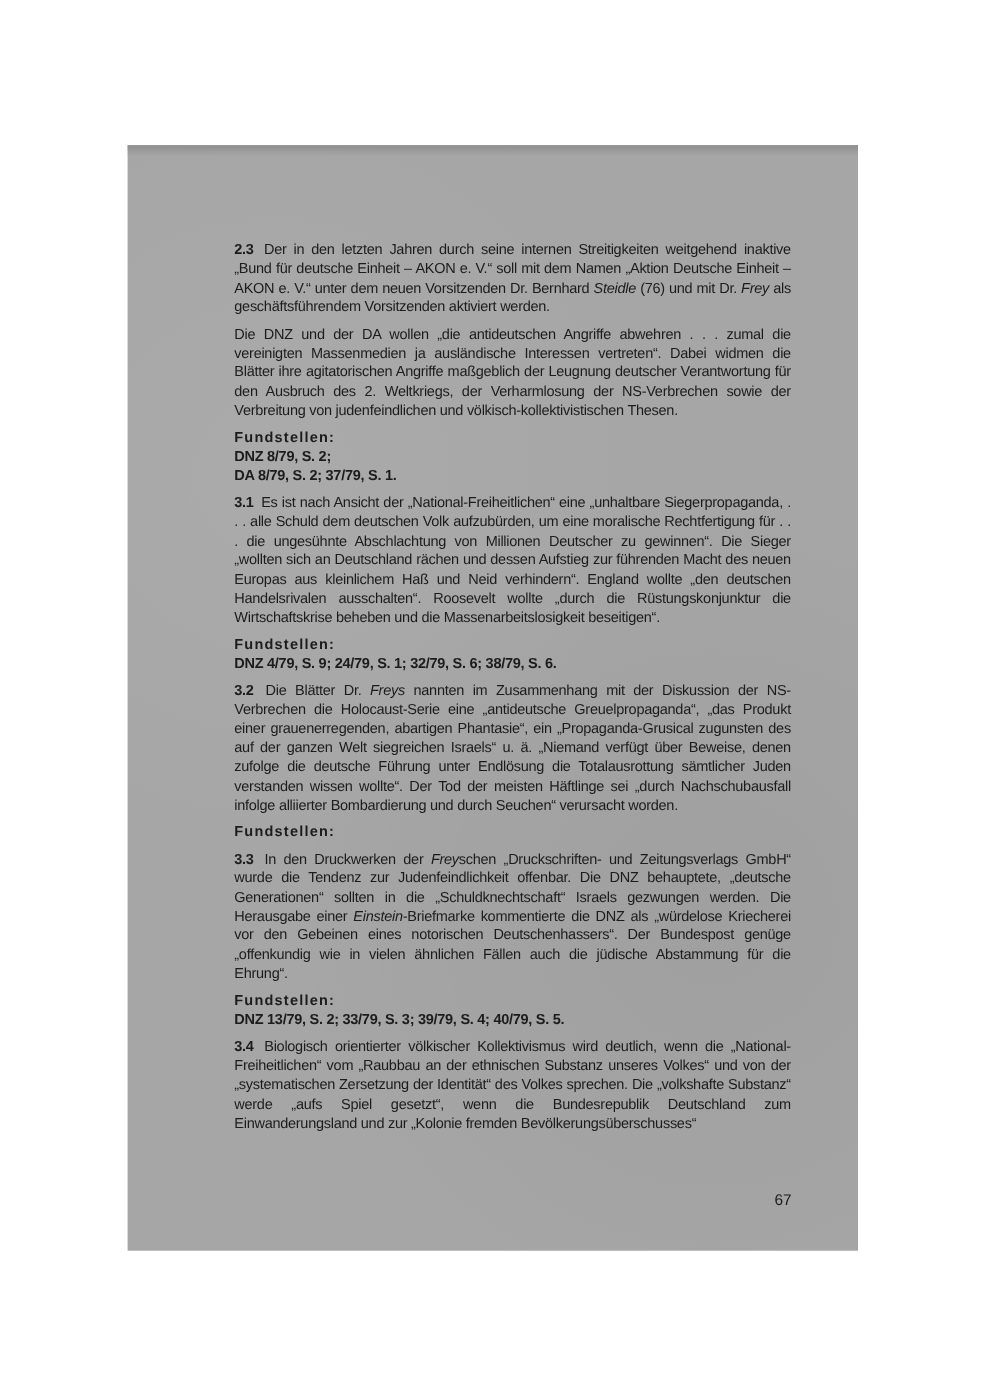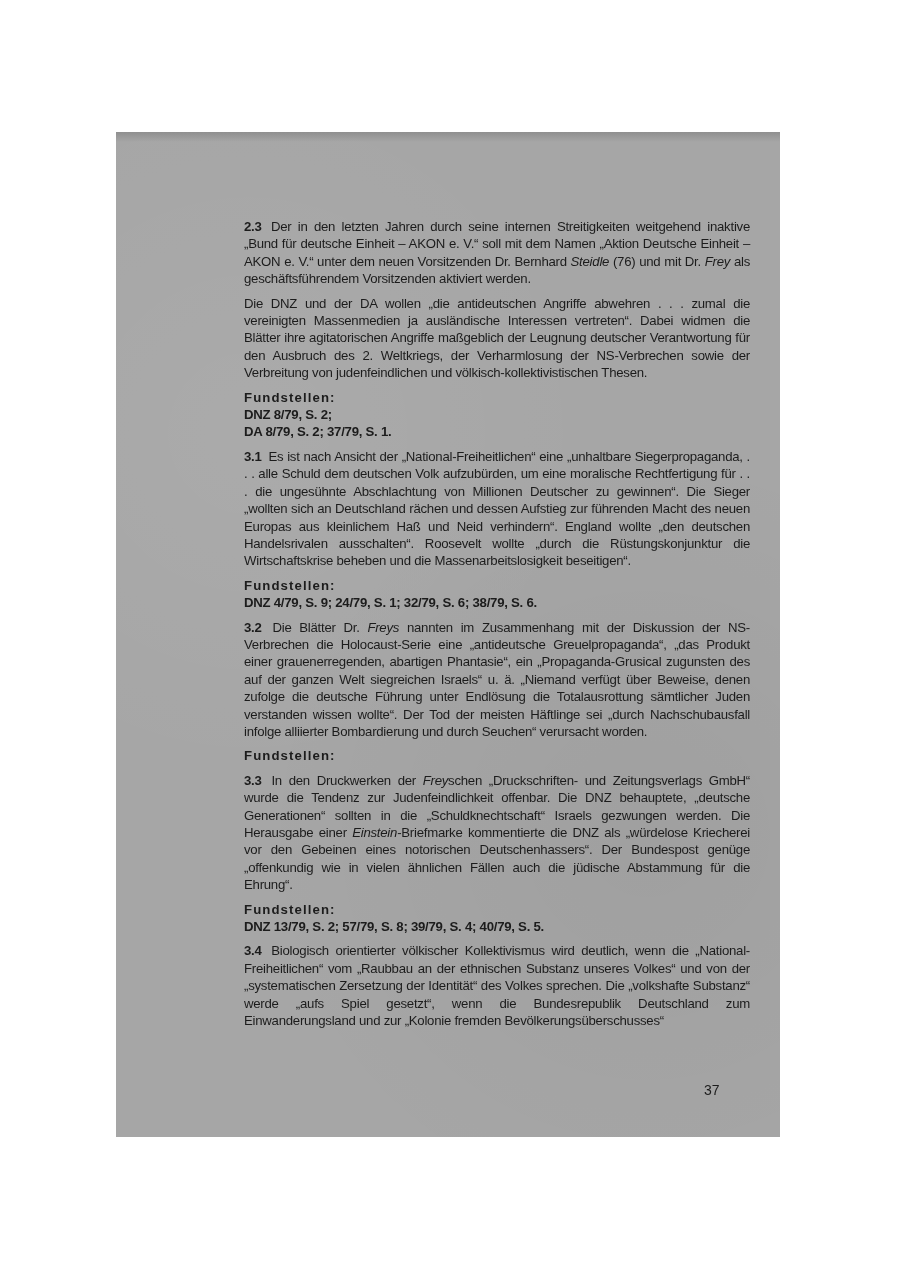--- a/index.html
+++ b/index.html
@@ -13,21 +13,21 @@
     background-image:
       radial-gradient(circle at 20% 30%, rgba(255,255,255,0.05) 0, rgba(255,255,255,0) 40%),
       radial-gradient(circle at 80% 70%, rgba(0,0,0,0.04) 0, rgba(0,0,0,0) 45%);
   }
   .page::before {
     content: ""; position: absolute; left: 0; right: 0; top: 0; height: 10px;
     background: linear-gradient(#8f8f8f, rgba(166,166,166,0));
   }
   .col {
     position: absolute; left: 97px; top: 86px; width: 506px;
-    color: #1c1c1c; font-size: 13.2px; line-height: 17.4px; letter-spacing: -0.25px; margin-left: 31px;
+    color: #1c1c1c; font-size: 13.2px; line-height: 17.4px; letter-spacing: -0.25px;
   }
   .para { margin: 0 0 7px 0; text-align: justify; }
   .para .num { font-weight: bold; margin-right: 3px; }
   .para i { font-style: italic; }
   .heading { font-weight: bold; margin: 12px 0 6px 0; font-size: 13.4px; letter-spacing: -0.1px; }
   .heading .hnum { margin-right: 6px; }
   .fund { margin: 0 0 7px 0; font-weight: bold; }
   .fund-label { letter-spacing: 1.1px; display: block; }
   .fund-line { display: block; }
   .pagenum {
@@ -57,20 +57,20 @@
     </div>
 
     <p class="para"><span class="num">3.2</span> <span>Die Blätter Dr. </span><i>Freys</i><span> nannten im Zusammenhang mit der Diskussion der NS-Verbrechen die Holocaust-Serie eine „antideutsche Greuelpropaganda“, „das Produkt einer grauenerregenden, abartigen Phantasie“, ein „Propaganda-Grusical zugunsten des auf der ganzen Welt siegreichen Israels“ u. ä. „Niemand verfügt über Beweise, denen zufolge die deutsche Führung unter Endlösung die Totalausrottung sämtlicher Juden verstanden wissen wollte“. Der Tod der meisten Häftlinge sei „durch Nachschubausfall infolge alliierter Bombardierung und durch Seuchen“ verursacht worden.</span></p>
     <div class="fund">
       <span class="fund-label">Fundstellen:</span>
     </div>
 
     <p class="para"><span class="num">3.3</span> <span>In den Druckwerken der </span><i>Frey</i><span>schen „Druckschriften- und Zeitungsverlags GmbH“ wurde die Tendenz zur Judenfeindlichkeit offenbar. Die DNZ behauptete, „deutsche Generationen“ sollten in die „Schuldknechtschaft“ Israels gezwungen werden. Die Herausgabe einer </span><i>Einstein</i><span>-Briefmarke kommentierte die DNZ als „würdelose Kriecherei vor den Gebeinen eines notorischen Deutschenhassers“. Der Bundespost genüge „offenkundig wie in vielen ähnlichen Fällen auch die jüdische Abstammung für die Ehrung“.</span></p>
     <div class="fund">
       <span class="fund-label">Fundstellen:</span>
-      <span class="fund-line">DNZ 13/79, S. 2; 57/79, S. 8; 39/79, S. 4; 40/79, S. 5.</span>
+      <span class="fund-line">DNZ 13/79, S. 2; 33/79, S. 3; 39/79, S. 4; 40/79, S. 5.</span>
     </div>
 
     <p class="para"><span class="num">3.4</span> <span>Biologisch orientierter völkischer Kollektivismus wird deutlich, wenn die „National-Freiheitlichen“ vom „Raubbau an der ethnischen Substanz unseres Volkes“ und von der „systematischen Zersetzung der Identität“ des Volkes sprechen. Die „volkshafte Substanz“ werde „aufs Spiel gesetzt“, wenn die Bundesrepublik Deutschland zum Einwanderungsland und zur „Kolonie fremden Bevölkerungsüberschusses“</span></p>
   </div>
 
-  <div class="pagenum">37</div>
+  <div class="pagenum">67</div>
 </div>
 
 </body></html>

